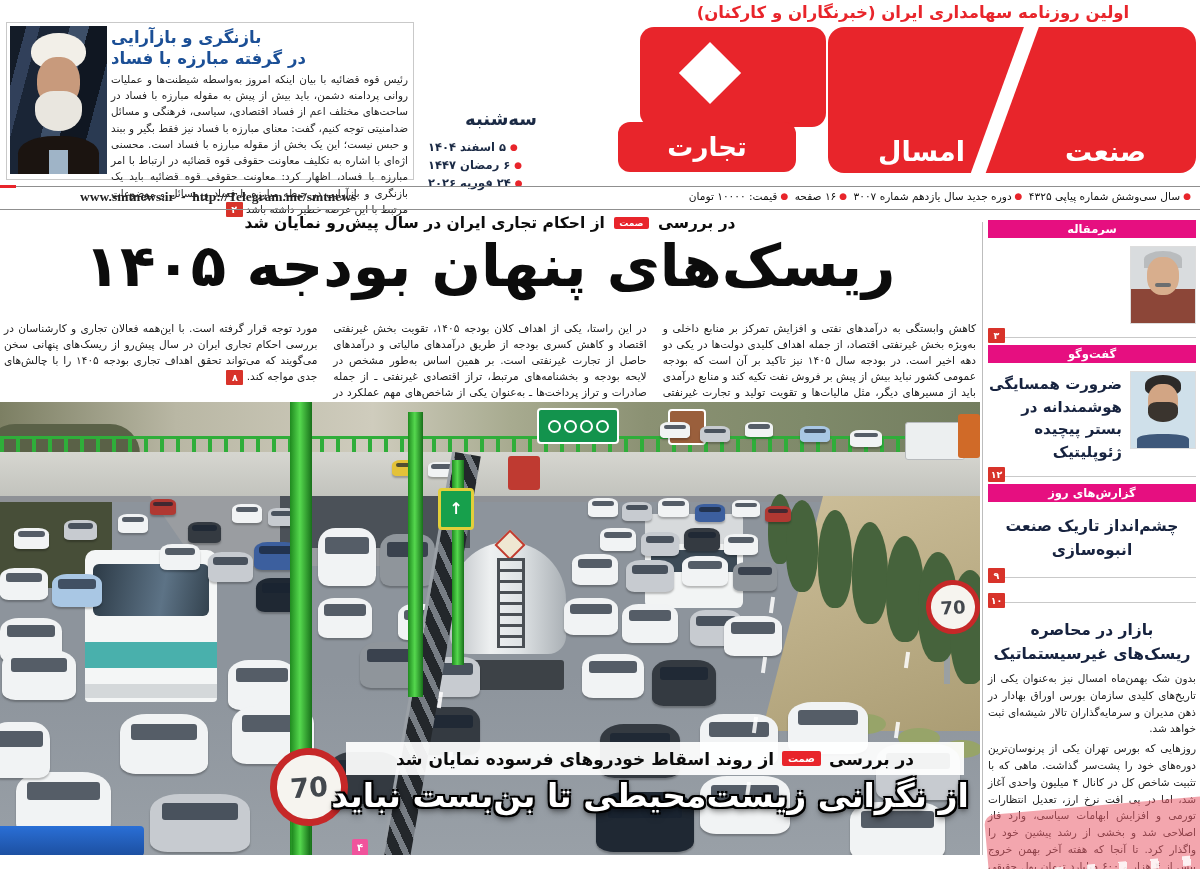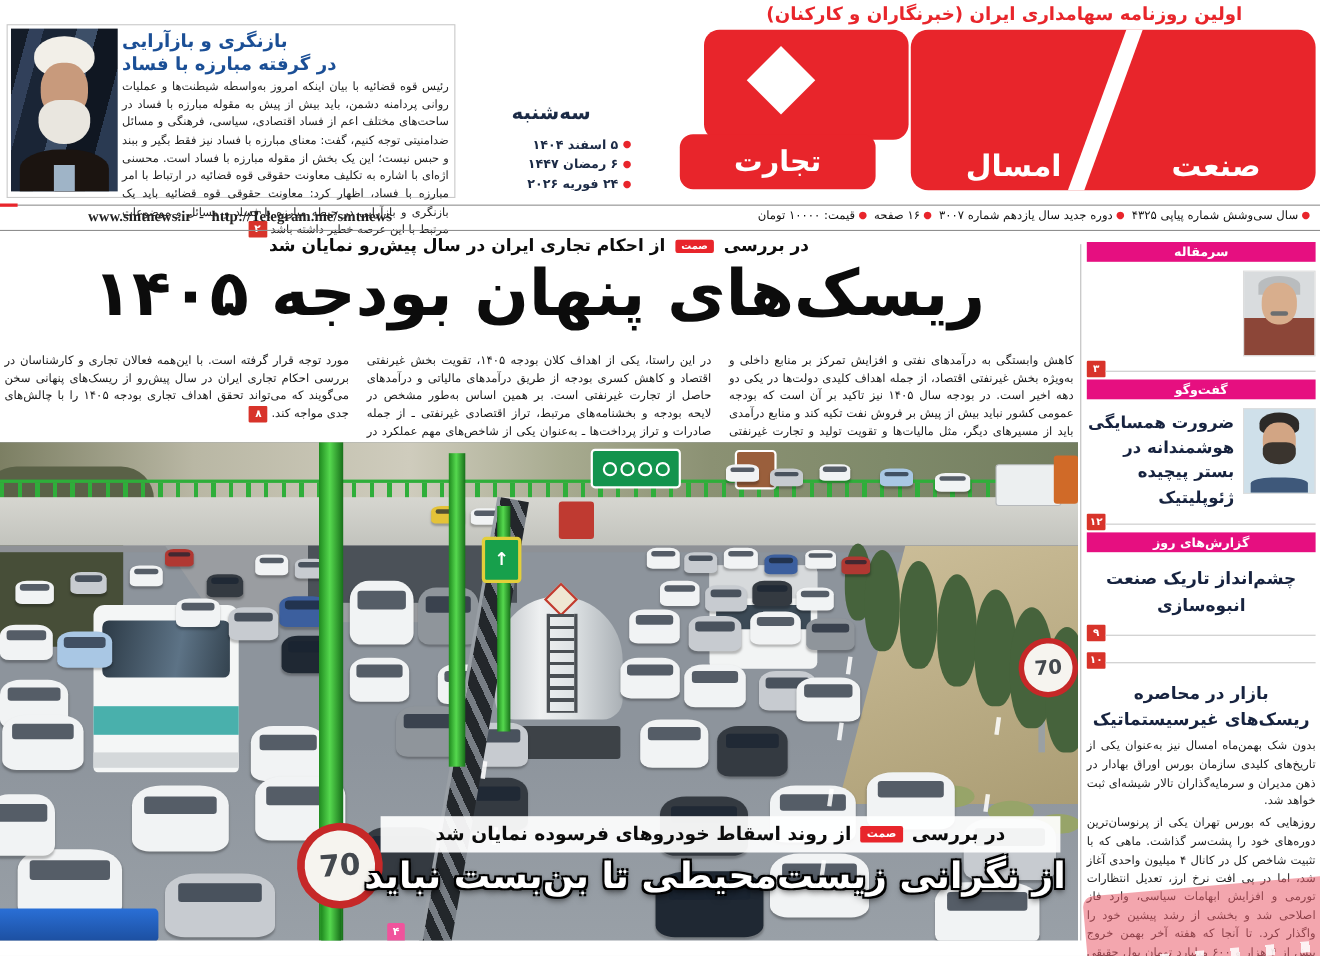--- a/index.html
+++ b/index.html
@@ -17,23 +17,23 @@
   .robe{position:absolute;left:8%;bottom:0;width:84%;height:26%;background:#1b1410;border-radius:45% 45% 0 0;}
   .shirt{position:absolute;left:40%;bottom:0;width:20%;height:16%;background:#9fb4c7;}
   .tl-title{position:absolute;left:104px;top:4px;width:230px;direction:rtl;text-align:left;
     color:#1b4f96;font-weight:bold;font-size:16.5px;line-height:1.3;}
   .tl-body{position:absolute;left:104px;right:5px;top:48px;bottom:3px;direction:rtl;text-align:justify;
     font-size:10.4px;line-height:1.56;color:#222;}
   .pbadge{display:inline-block;min-width:13px;height:15px;background:#d8332a;color:#fff;font-size:9.5px;
     font-weight:bold;text-align:center;line-height:15px;padding:0 2px;border-radius:1px;vertical-align:middle;}
 
   
-  #dateblock{left:428px;top:92px;width:146px;direction:rtl;}
+  #dateblock{left:428px;top:108px;width:146px;direction:rtl;}
   .weekday{font-size:18px;font-weight:bold;color:#1b2a45;text-align:center;margin-bottom:10px;}
-  .d-item{font-size:11.5px;font-weight:bold;color:#1b2a45;text-align:right;line-height:1.55;}
+  .d-item{font-size:11.5px;font-weight:bold;color:#1b2a45;text-align:left;line-height:1.55;}
   .dot{color:#e8252b;font-size:9px;vertical-align:1px;margin-left:4px;}
 
   
   #tagline{left:630px;right:4px;top:3px;text-align:center;color:#e8252b;font-weight:bold;font-size:16.5px;direction:rtl;}
   .logoshape{background:#e8252b;}
   #logo-right{left:828px;top:27px;width:368px;height:146px;border-radius:16px;overflow:hidden;}
   #logo-right .slash{position:absolute;left:168px;top:-12px;width:14px;height:180px;background:#fff;transform:rotate(20deg);}
   #logo-right .words{position:absolute;bottom:6px;left:0;right:0;display:flex;direction:rtl;justify-content:space-around;
     color:#fff;font-weight:bold;font-size:27px;}
   #logo-left{left:640px;top:27px;width:186px;height:100px;border-radius:14px;}

